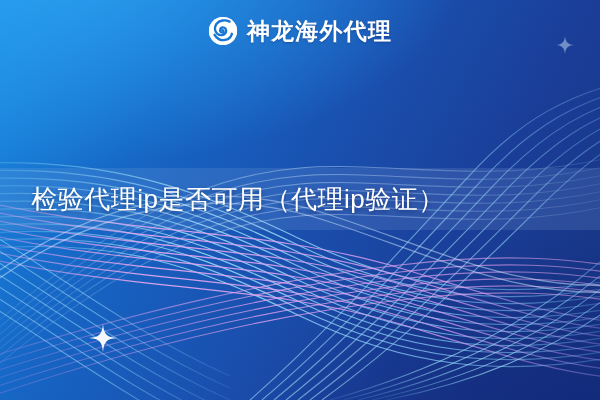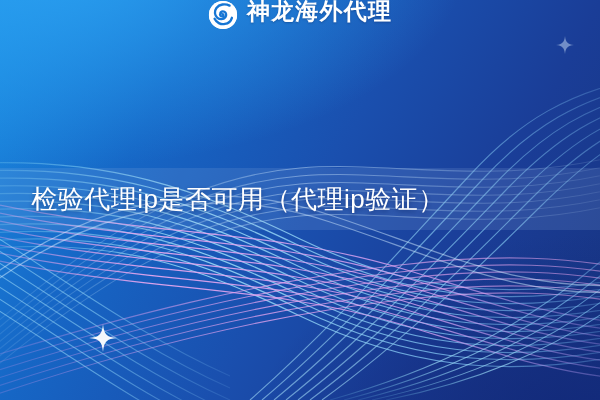--- a/index.html
+++ b/index.html
@@ -12,21 +12,21 @@
   #banner{
     position:relative;width:600px;height:400px;overflow:hidden;
     background:
       radial-gradient(ellipse 120% 90% at 8% -10%, #2a9ff0 0%, rgba(42,159,240,0) 58%),
       radial-gradient(ellipse 90% 80% at 98% 108%, #12297a 0%, rgba(18,41,122,0) 62%),
       linear-gradient(118deg,#1b8ee4 0%,#1667c6 26%,#1a4fae 52%,#1a3d97 74%,#17337f 100%);
   }
   #wavelayer{position:absolute;inset:0;width:600px;height:400px;}
   #headerbar{
     position:absolute;left:0;top:0;width:600px;height:62px;
-    display:flex;align-items:flex-start;justify-content:center;gap:9px;
+    display:flex;align-items:center;justify-content:center;gap:9px;
     z-index:6;
   }
   #logo-icon{display:block;width:30px;height:30px;flex:0 0 auto;}
   #brand-text{
     color:#ffffff;font-size:23px;font-weight:bold;letter-spacing:1.2px;
     line-height:1;white-space:nowrap;
     text-shadow:0 1px 2px rgba(0,20,70,.30);
   }
   #title-band{
     position:absolute;left:0;top:168px;width:600px;height:62px;

